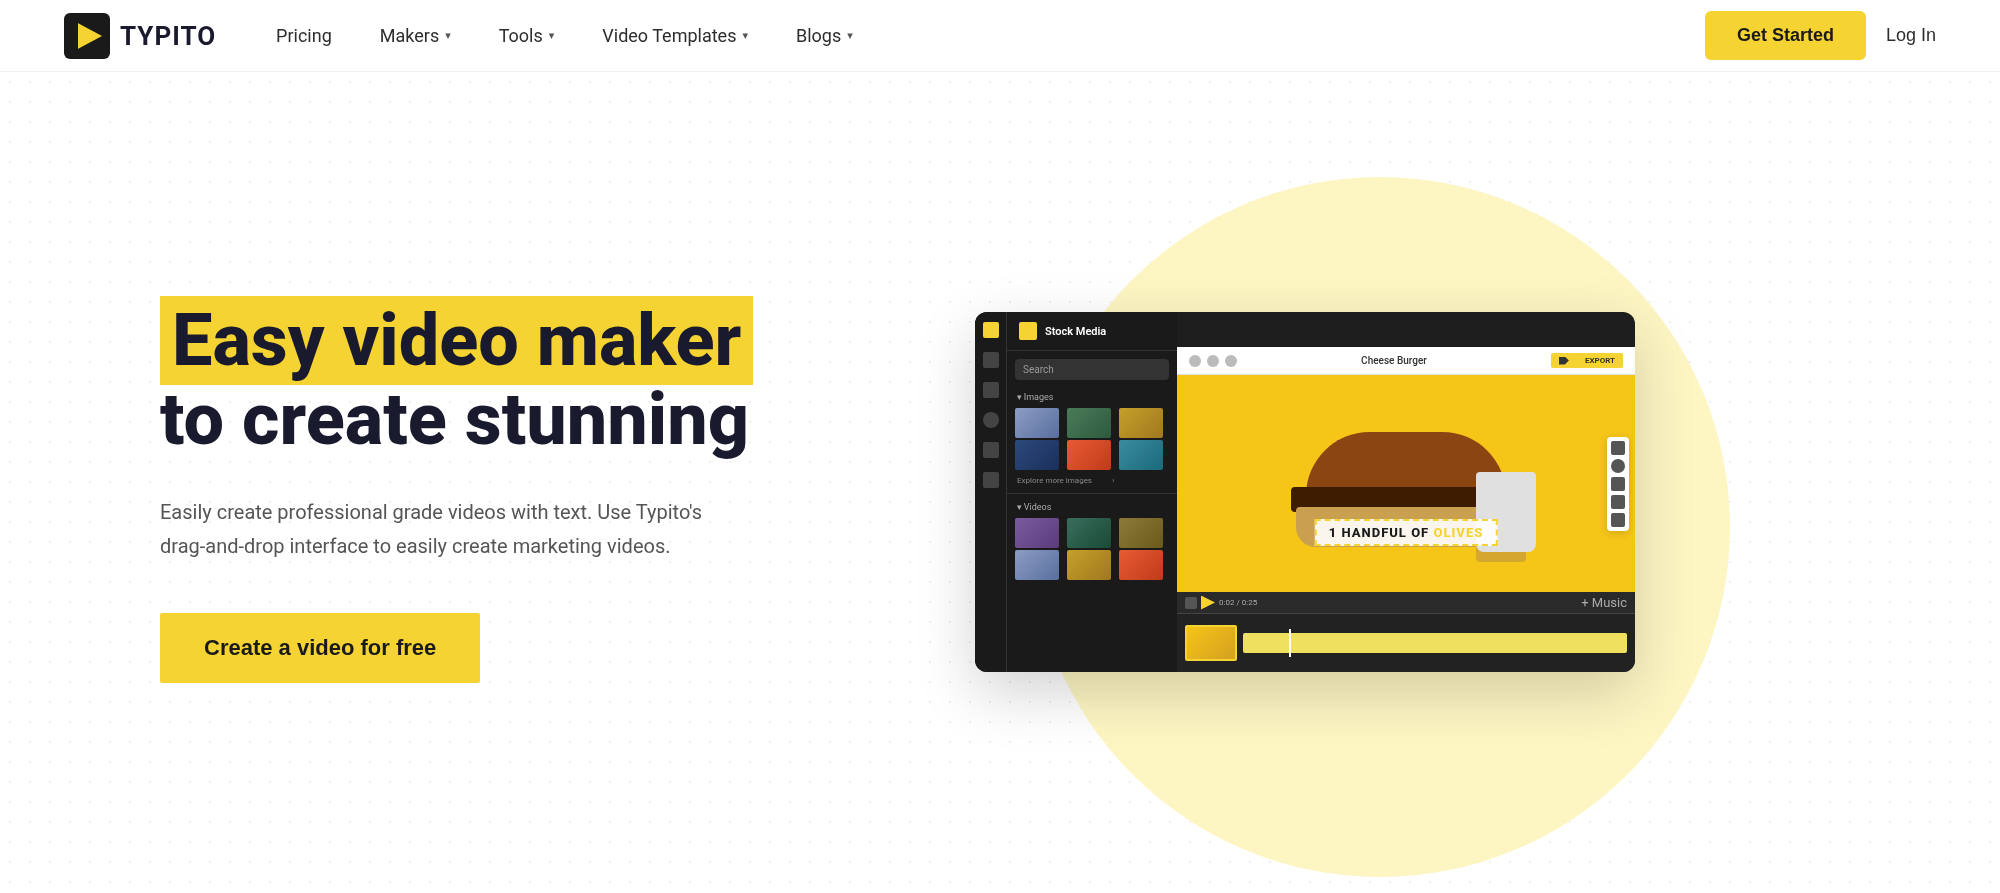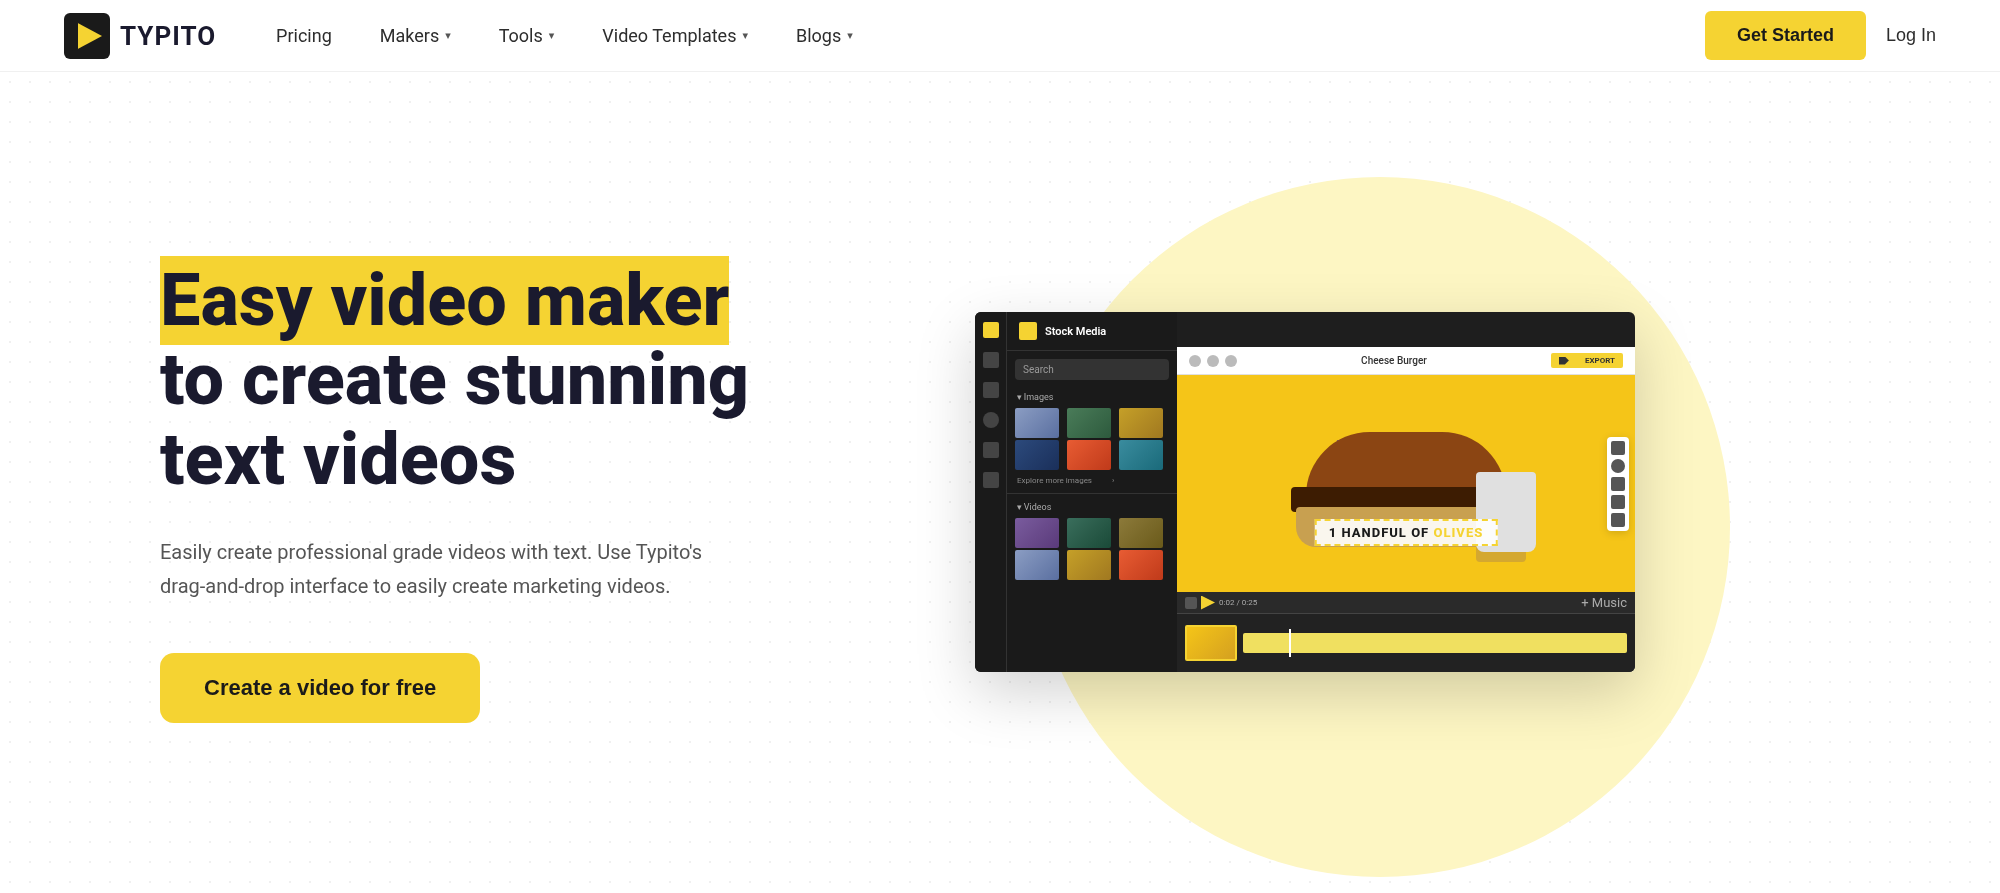--- a/index.html
+++ b/index.html
@@ -101,37 +101,37 @@
     .hero-title {
       font-size: 72px;
       font-weight: 800;
       color: #1a1a2e;
       line-height: 1.1;
       margin-bottom: 36px;
     }
     .hero-title .highlight {
       background: #f5d332;
       display: inline;
-      padding: 2px 0;
+      padding: 2px 12px;
     }
     .hero-subtitle {
       font-size: 20px;
       color: #555;
       line-height: 1.7;
       margin-bottom: 50px;
       max-width: 560px;
     }
     .btn-cta {
       background: #f5d332;
       color: #1a1a1a;
       border: none;
       padding: 22px 44px;
       font-size: 22px;
       font-weight: 600;
-      border-radius: 14px;
+      border-radius: 2px;
       cursor: pointer;
       display: inline-block;
     }
 
     
     .hero-right {
       flex: 1;
       display: flex;
       justify-content: center;
       align-items: center;
@@ -151,21 +151,21 @@
       left: 50%;
       transform: translate(-40%, -45%);
       z-index: -1;
     }
 
     
     .app-mockup {
       display: flex;
       gap: 0;
       box-shadow: 0 20px 60px rgba(0,0,0,0.18);
-      border-radius: 6px;
+      border-radius: 12px;
       overflow: hidden;
       background: #1e1e1e;
       width: 660px;
       height: 360px;
       position: relative;
       margin-right: 10px;
     }
 
     
     .app-sidebar {
@@ -563,21 +563,20 @@
 
 <section class="hero">
   <div class="bg-dots"></div>
 
   <div class="hero-content-wrapper">
 
     <div class="hero-left">
       <h1 class="hero-title">
         <span class="highlight">Easy video maker</span><br>
         <span>to create stunning</span><br>
-        <span>text videos</span>
       </h1>
       <p class="hero-subtitle">Easily create professional grade videos with text. Use Typito's drag-and-drop interface to easily create marketing videos.</p>
       <button class="btn-cta">Create a video for free</button>
     </div>
 
     <div class="hero-right">
 
       <div class="app-mockup">
 
         <div class="app-icon-rail">

